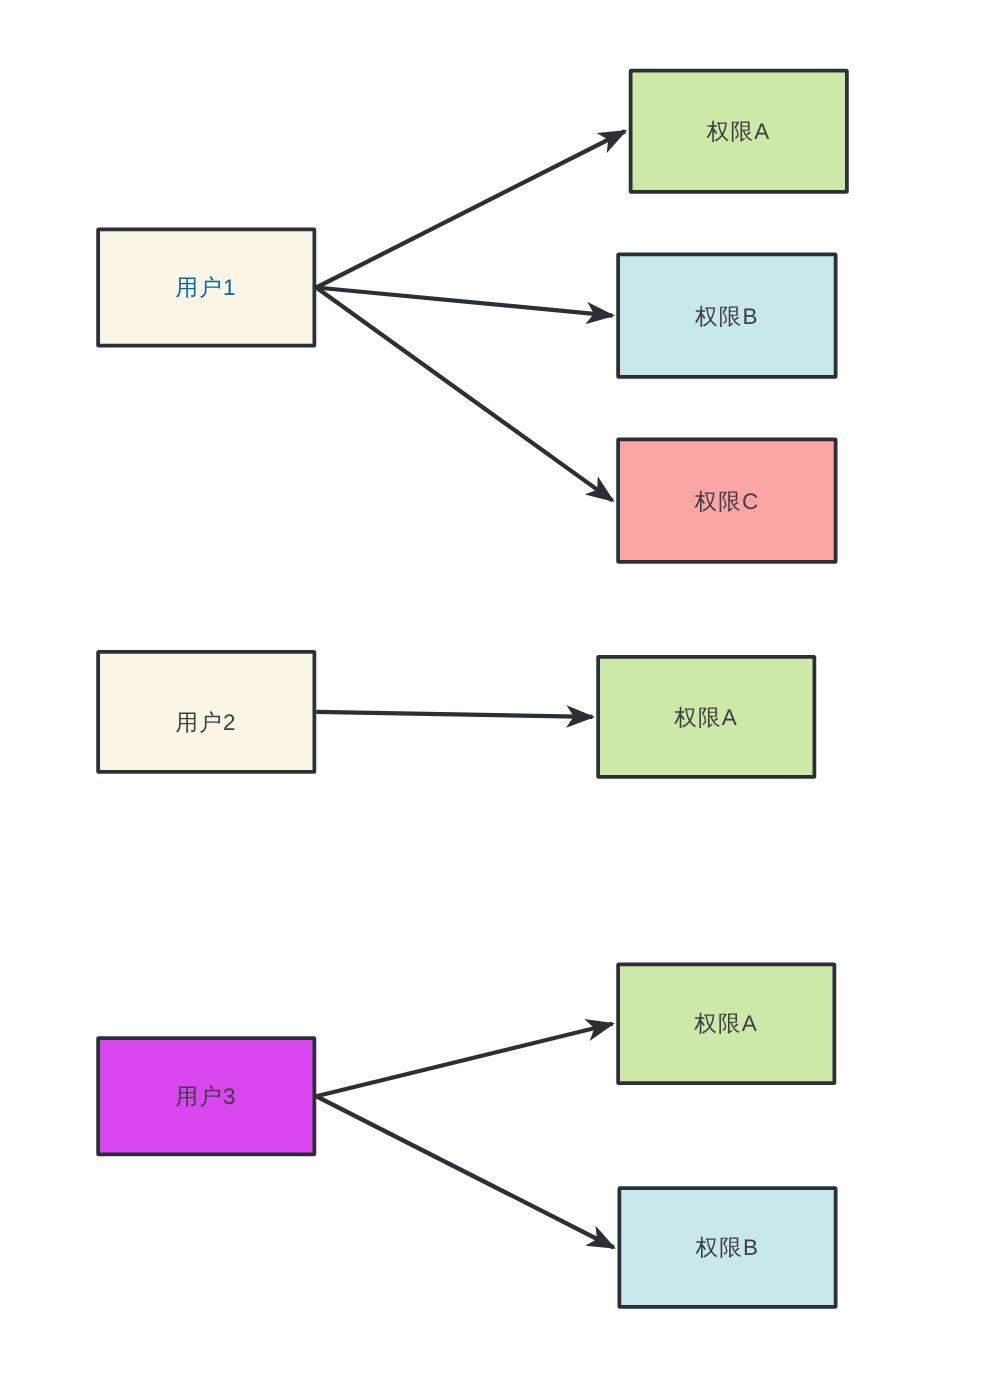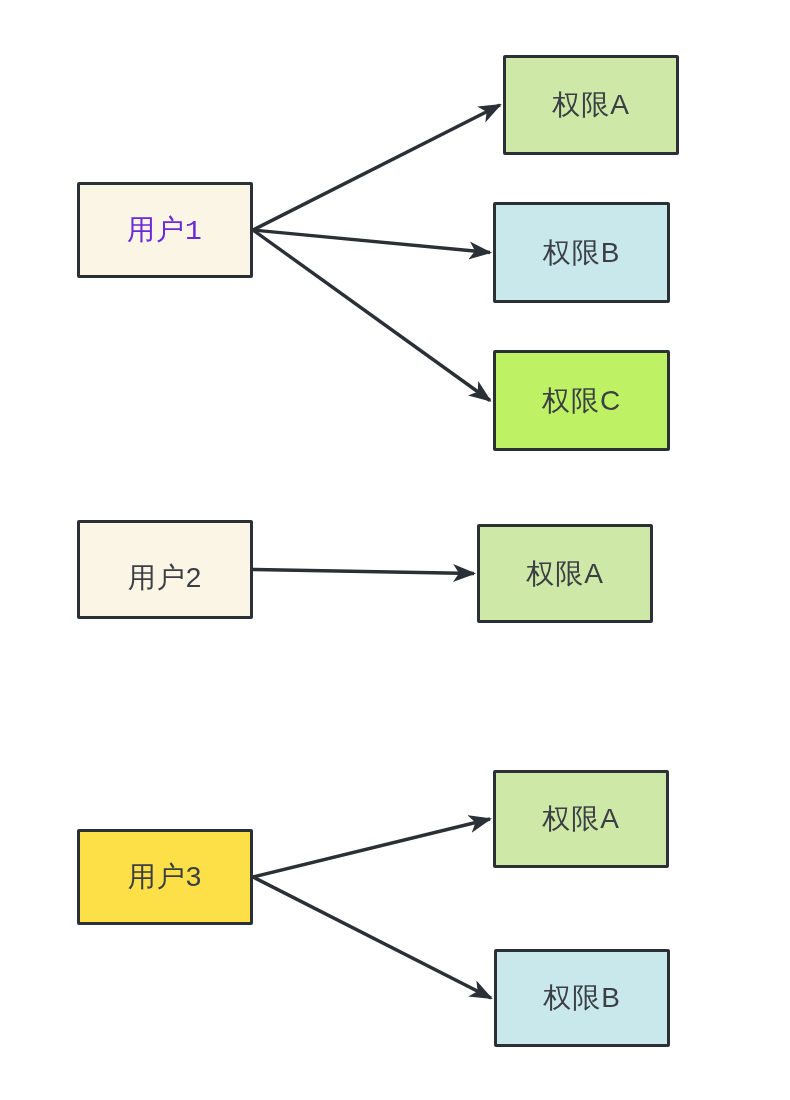--- a/index.html
+++ b/index.html
@@ -25,21 +25,21 @@
   .node {
     position: absolute;
     box-sizing: border-box;
     border: 3px solid #2b2f36;
     border-radius: 2px;
     display: flex;
     align-items: center;
     justify-content: center;
   }
   .node-label {
-    font-size: 28px;
+    font-size: 18px;
     color: #3b3f45;
     letter-spacing: 1px;
     user-select: none;
   }
   .watermark {
     position: absolute;
     right: 22px;
     bottom: 24px;
     font-size: 17px;
     color: #c2c2c2;
@@ -61,38 +61,38 @@
         <line x1="253" y1="230" x2="490" y2="252.5" stroke="#2b2f36" stroke-width="3.4" marker-end="url(#arrowhead)"></line>
         <line x1="253" y1="230" x2="490" y2="400.5" stroke="#2b2f36" stroke-width="3.4" marker-end="url(#arrowhead)"></line>
         <line x1="253" y1="569.5" x2="474" y2="573.5" stroke="#2b2f36" stroke-width="3.4" marker-end="url(#arrowhead)"></line>
         <line x1="253" y1="877" x2="490" y2="819" stroke="#2b2f36" stroke-width="3.4" marker-end="url(#arrowhead)"></line>
         <line x1="253" y1="877" x2="491" y2="998" stroke="#2b2f36" stroke-width="3.4" marker-end="url(#arrowhead)"></line>
       </g>
   </svg>
 
   <div id="nodes-layer">
       <div class="node" style="left: 77px; top: 182px; width: 176px; height: 96px; background: rgb(250, 245, 228); border-color: rgb(43, 47, 54);">
-        <span class="node-label" style="color: #6d28d9; font-family: Liberation Mono, monospace;">用户1</span>
+        <span class="node-label" style="color: #0369a1;">用户1</span>
       </div>
       <div class="node" style="left: 503px; top: 55px; width: 176px; height: 100px; background: rgb(206, 232, 167); border-color: rgb(43, 47, 54);">
         <span class="node-label" style="color: rgb(59, 63, 69);">权限A</span>
       </div>
       <div class="node" style="left: 493px; top: 202px; width: 177px; height: 101px; background: rgb(200, 232, 236); border-color: rgb(43, 47, 54);">
         <span class="node-label" style="color: rgb(59, 63, 69);">权限B</span>
       </div>
-      <div class="node" style="left: 493px; top: 350px; width: 177px; height: 101px; background: #bef264; border-color: rgb(43, 47, 54);">
+      <div class="node" style="left: 493px; top: 350px; width: 177px; height: 101px; background: #fca5a5; border-color: rgb(43, 47, 54);">
         <span class="node-label" style="color: rgb(59, 63, 69);">权限C</span>
       </div>
       <div class="node" style="left: 77px; top: 520px; width: 176px; height: 99px; background: rgb(250, 245, 228); border-color: rgb(43, 47, 54);">
         <span class="node-label" style="color: rgb(59, 63, 69); margin-top: 17px;">用户2</span>
       </div>
       <div class="node" style="left: 477px; top: 524px; width: 176px; height: 99px; background: rgb(206, 232, 167); border-color: rgb(43, 47, 54);">
         <span class="node-label" style="color: rgb(59, 63, 69);">权限A</span>
       </div>
-      <div class="node" style="left: 77px; top: 829px; width: 176px; height: 96px; background: #fde047; border-color: rgb(43, 47, 54);">
+      <div class="node" style="left: 77px; top: 829px; width: 176px; height: 96px; background: #d946ef; border-color: rgb(43, 47, 54);">
         <span class="node-label" style="color: rgb(59, 63, 69);">用户3</span>
       </div>
       <div class="node" style="left: 493px; top: 770px; width: 176px; height: 98px; background: rgb(206, 232, 167); border-color: rgb(43, 47, 54);">
         <span class="node-label" style="color: rgb(59, 63, 69);">权限A</span>
       </div>
       <div class="node" style="left: 494px; top: 949px; width: 176px; height: 98px; background: rgb(200, 232, 236); border-color: rgb(43, 47, 54);">
         <span class="node-label" style="color: rgb(59, 63, 69);">权限B</span>
       </div>
     </div>
 

